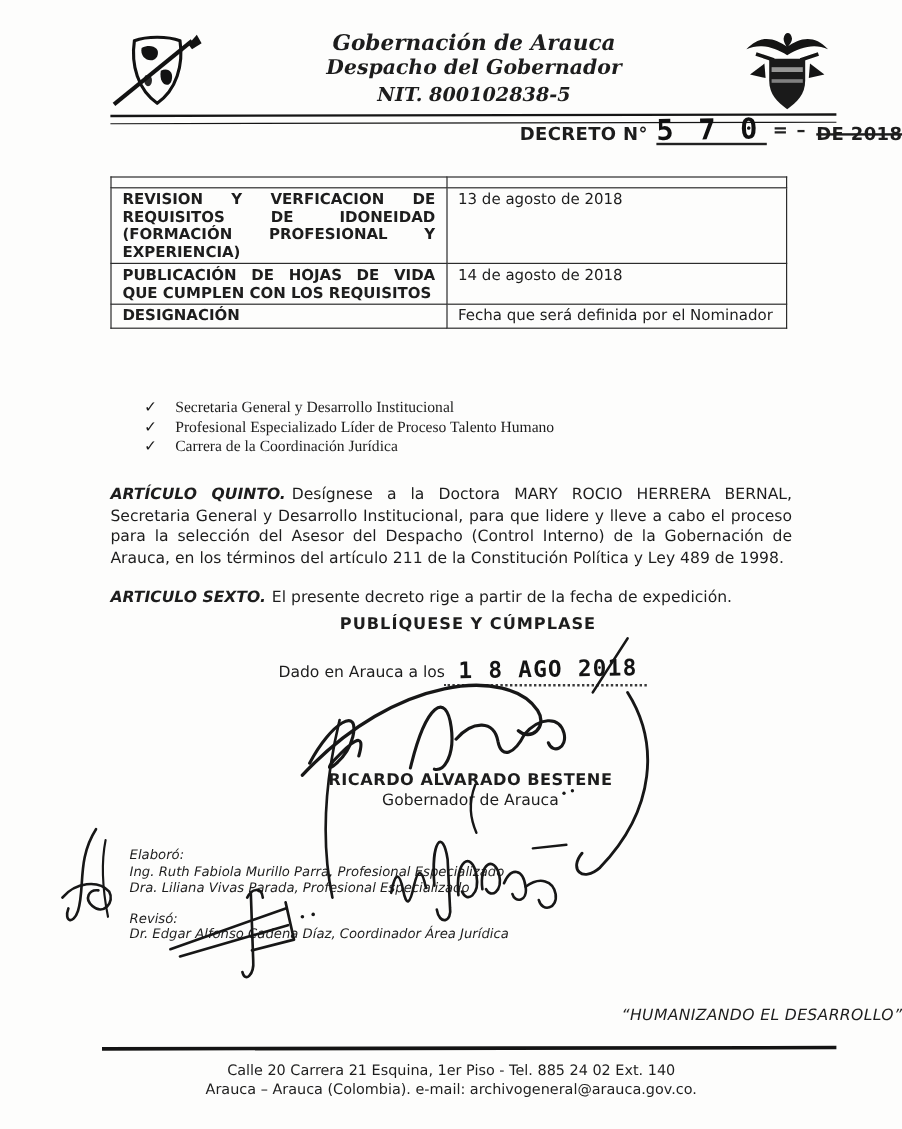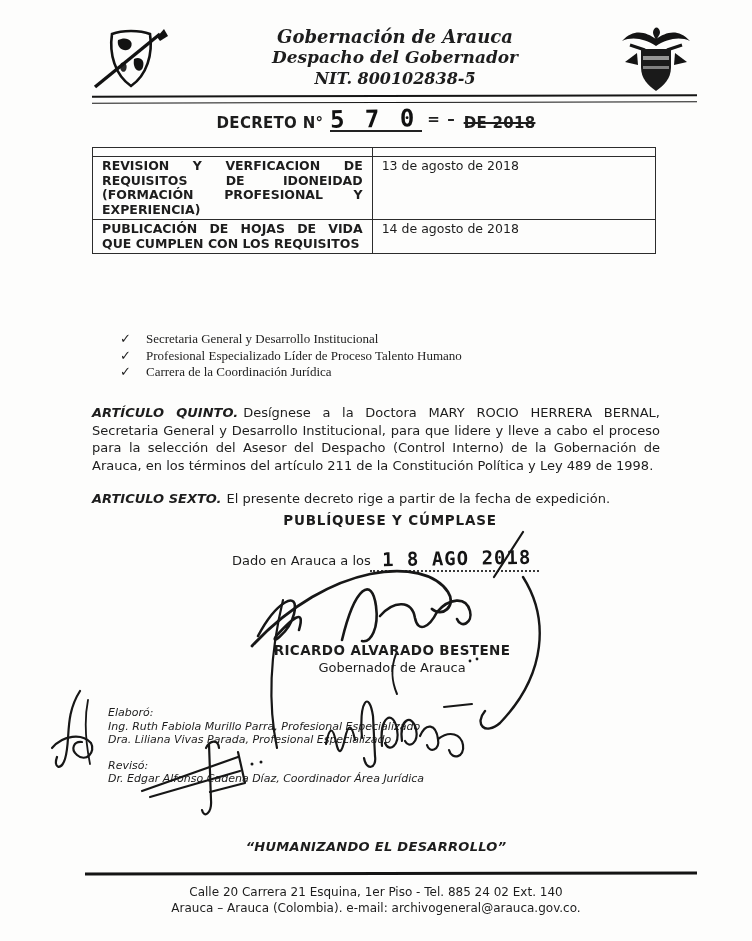--- a/index.html
+++ b/index.html
@@ -20,21 +20,21 @@
   .org1{font-size:18px;}
   .org2{font-size:17px;}
   .org3{font-size:16px;}
   .header-rule{
     position:absolute;top:95px;left:92px;width:605px;height:5px;
     border-top:2.5px solid #151515;border-bottom:1.5px solid #151515;
     transform:rotate(-0.12deg);
   }
   
   .decree-line{
-    position:absolute;top:112px;left:0;width:100%;text-align:center;
+    position:absolute;top:101px;left:0;width:100%;text-align:right;
     font-weight:bold;font-size:15px;letter-spacing:0.3px;
   }
   .num-slot{
     display:inline-block;width:92px;height:18px;border-bottom:2px solid #222;
     position:relative;margin:0 5px 0 7px;vertical-align:bottom;
   }
   .num-stamp{
     position:absolute;left:0;bottom:-3px;white-space:nowrap;
     font-family:"DejaVu Sans Mono","Liberation Mono",monospace;
     font-weight:bold;font-size:24px;letter-spacing:3px;
@@ -84,22 +84,22 @@
   .signer-name{font-weight:bold;font-size:13.5px;letter-spacing:0.4px;}
   .signer-title{font-size:13px;margin-top:2px;}
   
   .credits{
     position:absolute;top:706px;left:108px;
     font-style:italic;font-size:11px;line-height:13.5px;
   }
   .credits .gap{height:12px;}
   
   .slogan{
-    position:absolute;top:839px;left:0;width:100%;text-align:center;
-    font-weight:bold;font-style:italic;font-size:13px;letter-spacing:0.3px;
+    position:absolute;top:839px;left:0;width:100%;text-align:right;
+    font-weight:normal;font-style:italic;font-size:13px;letter-spacing:0.3px;
   }
   .footer-rule{
     position:absolute;top:872px;left:85px;width:612px;height:3px;
     background:#141414;transform:rotate(-0.1deg);
   }
   .footer-text{
     position:absolute;top:884px;left:0;width:100%;text-align:center;
     font-size:12px;line-height:16px;
   }
   
@@ -154,20 +154,24 @@
         <td></td>
       </tr>
       <tr>
         <td class="cell-label">REVISION Y VERFICACION DE REQUISITOS DE IDONEIDAD (FORMACIÓN PROFESIONAL Y EXPERIENCIA)</td>
         <td>13 de agosto de 2018</td>
       </tr>
       <tr>
         <td class="cell-label">PUBLICACIÓN DE HOJAS DE VIDA QUE CUMPLEN CON LOS REQUISITOS</td>
         <td>14 de agosto de 2018</td>
       </tr>
+      <tr>
+        <td class="cell-label">DESIGNACIÓN</td>
+        <td>Fecha que será definida por el Nominador</td>
+      </tr>
     </tbody>
   </table>
 
 
   <div class="committee">
     <div><span class="chk">✓</span><span>Secretaria General y Desarrollo Institucional</span></div>
     <div><span class="chk">✓</span><span>Profesional Especializado Líder de Proceso Talento Humano</span></div>
     <div><span class="chk">✓</span><span>Carrera de la Coordinación Jurídica</span></div>
   </div>
 

